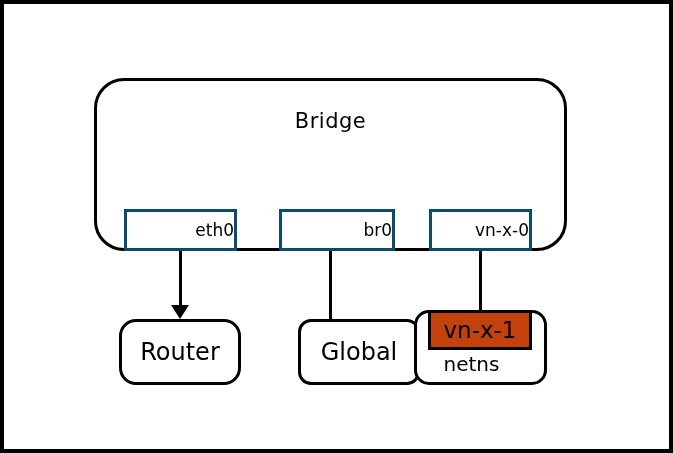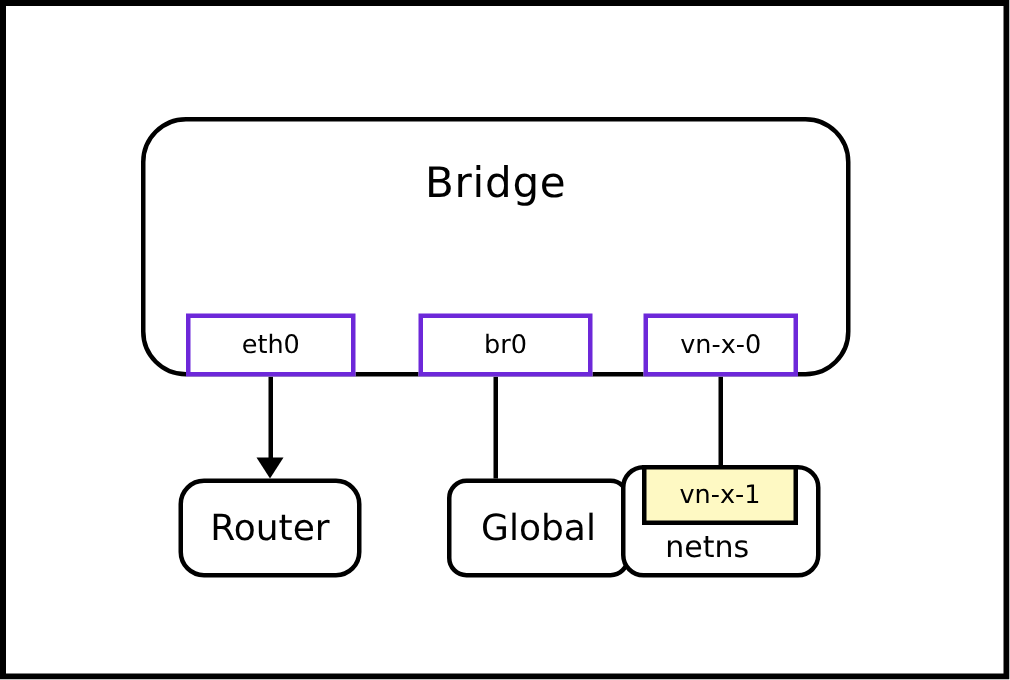--- a/index.html
+++ b/index.html
@@ -21,32 +21,32 @@
     width: 473px; height: 173px;
     border: 3px solid #000;
     border-radius: 30px;
     background: #fff;
   }
   .bridge-title {
     position: absolute;
     left: 90px; top: 102px;
     width: 473px;
     text-align: center;
-    font-size: 28px;
+    font-size: 21px;
     line-height: 31px;
     letter-spacing: 0.5px;
   }
 
   
   .port {
     position: absolute;
     height: 42px; top: 205px;
-    border: 3px solid #6d28d9;
+    border: 3px solid #0c4a6e;
     background: #fff;
-    display: flex; align-items: center; justify-content: center;
+    display: flex; align-items: center; justify-content: flex-end;
     font-size: 17px;
   }
   .port-eth0  { left: 120px; width: 113px; }
   .port-br0   { left: 275px; width: 116px; }
   .port-vnx0  { left: 425px; width: 103px; }
 
   
   .vline { position: absolute; width: 3px; background: #000; }
   .line-eth0 { left: 175px; top: 247px; height: 55px; }
   .line-br0  { left: 325px; top: 247px; height: 68px; }
@@ -89,23 +89,23 @@
     width: 115px;
     text-align: center;
     font-size: 20px;
   }
   
   .port-vnx1 {
     position: absolute;
     left: 424px; top: 306px;
     width: 104px; height: 40px;
     border: 3px solid #000;
-    background: #fef9c3;
+    background: #c2410c;
     display: flex; align-items: center; justify-content: center;
-    font-size: 17px;
+    font-size: 23px;
   }
 </style>
 </head>
 <body>
 
 <div class="frame">
 
   <div class="bridge"></div>
   <div class="bridge-title">
     <div>Bridge</div>

